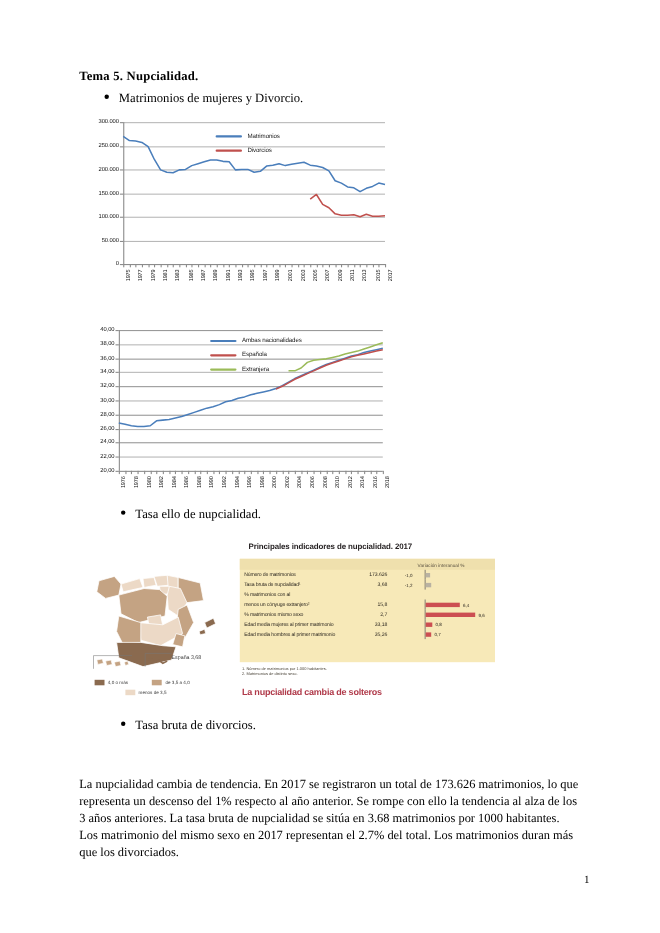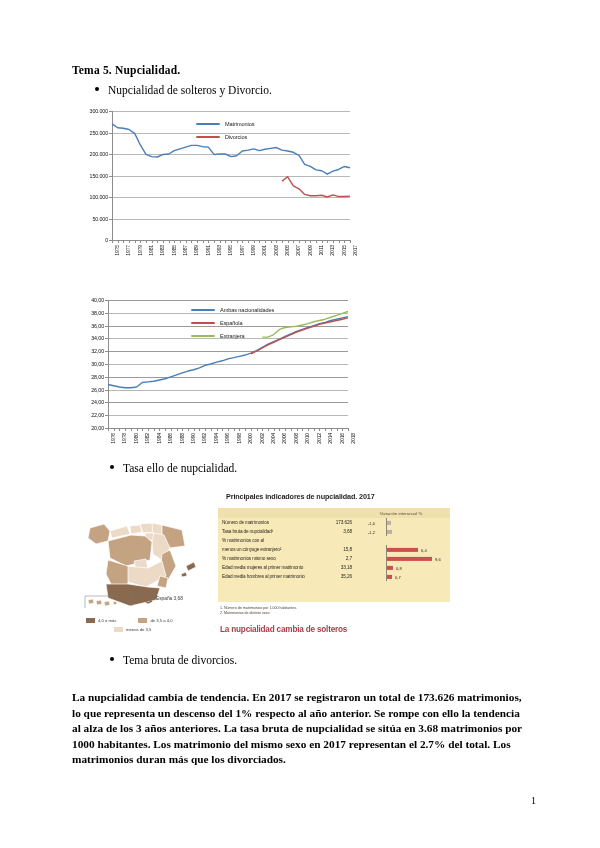--- a/index.html
+++ b/index.html
@@ -108,38 +108,38 @@
     position:absolute; font-family:"Liberation Sans", sans-serif;
     font-size:3.6px; color:#4a4439; line-height:1.5;
   }
   .tagline {
     position:absolute; font-family:"Liberation Sans", sans-serif;
     font-weight:bold; font-size:8.2px; color:#b03a4a; letter-spacing:-.2px;
   }
 
   
   .para {
-    position:absolute; left:72px; top:690px; width:456px;
-    font-size:11.3px; line-height:15.6px; text-align:left;font-weight:bold;
+    position:absolute; left:72px; top:706px; width:456px;
+    font-size:11.3px; line-height:15.6px; text-align:left;
   }
   .pageno {
     position:absolute; right:64px; bottom:42px;
     font-size:10px; color:#000;
   }
 </style>
 </head>
 <body>
 
 <div class="page">
 
   <div class="doc-title">Tema 5. Nupcialidad.</div>
 
   <div class="bullet-row" style="left:95px; top:84px;">
     <span class="bullet-dot"></span>
-    <span>Nupcialidad de solteros y Divorcio.</span>
+    <span>Matrimonios de mujeres y Divorcio.</span>
   </div>
 
   <div class="chart" id="chart1" style="left:78px; top:107px; width:282px; height:170px;">
     <div class="plot" id="plot1" style="left:34px; top:4px; width:238px; height:129px;">
         <div class="ylab" style="top: 129px;">0</div>
         <div class="ytick" style="top: 129px;"></div>
         <div class="grid-line" style="top: 107.5px;"></div>
         <div class="ylab" style="top: 107.5px;">50.000</div>
         <div class="ytick" style="top: 107.5px;"></div>
         <div class="grid-line" style="top: 86px;"></div>
@@ -513,20 +513,20 @@
     <div class="foot" id="footnotes" style="left:140px; top:114px; width:190px;">
         <div>1. Número de matrimonios por 1.000 habitantes.</div>
         <div>2. Matrimonios de distinto sexo.</div>
       </div>
 
     <div class="tagline" style="left:140px; top:133px;">La nupcialidad cambia de solteros</div>
   </div>
 
   <div class="bullet-row" style="left:110px; top:654px;">
     <span class="bullet-dot"></span>
-    <span>Tema bruta de divorcios.</span>
+    <span>Tasa bruta de divorcios.</span>
   </div>
 
   <div class="para">La nupcialidad cambia de tendencia. En 2017 se registraron un total de 173.626 matrimonios, lo que representa un descenso del 1% respecto al año anterior. Se rompe con ello la tendencia al alza de los 3 años anteriores. La tasa bruta de nupcialidad se sitúa en 3.68 matrimonios por 1000 habitantes. Los matrimonio del mismo sexo en 2017 representan el 2.7% del total. Los matrimonios duran más que los divorciados.</div>
 
   <div class="pageno">1</div>
 
 </div>
 
 </body></html>

